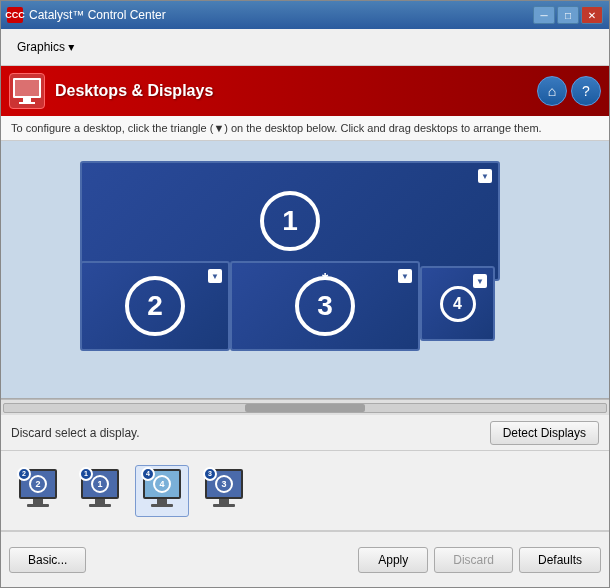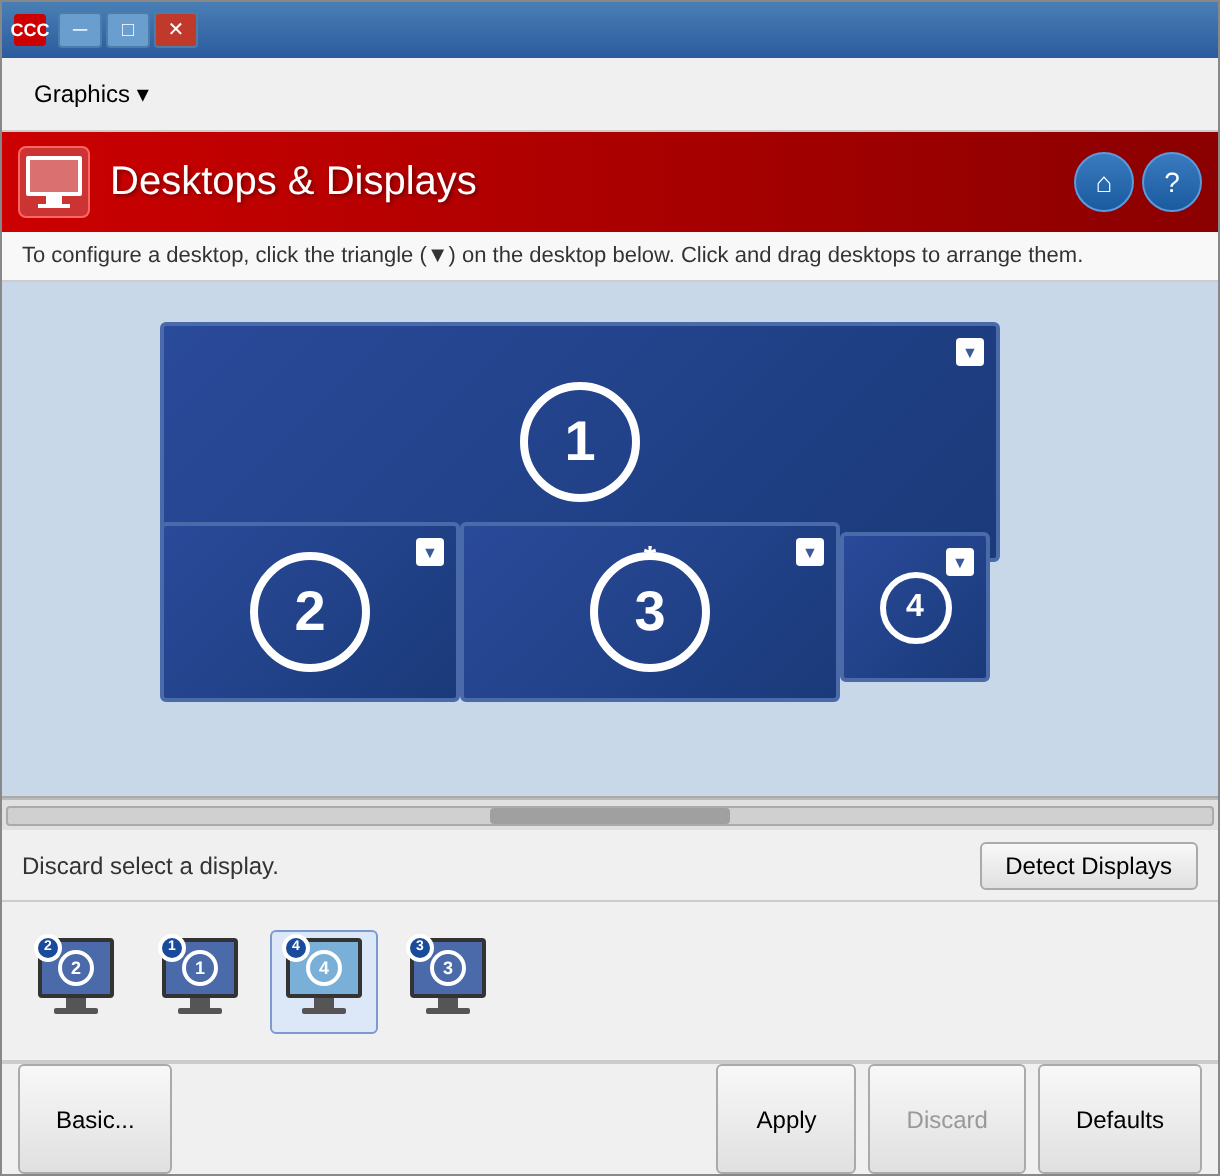--- a/index.html
+++ b/index.html
@@ -121,22 +121,22 @@
       width: 36px;
       height: 36px;
       background: #cc3333;
       border-radius: 4px;
       display: flex; align-items: center; justify-content: center;
       border: 1px solid #ff6666;
     }
 
     .header-title {
       color: white;
-      font-size: 20px;
-      font-weight: normal;
+      font-size: 16px;
+      font-weight: bold;
       flex: 1;
       text-shadow: 1px 1px 2px rgba(0,0,0,0.4);
     }
 
     .header-btns {
       display: flex;
       gap: 4px;
       align-items: center;
     }
 
@@ -428,20 +428,21 @@
       justify-content: center;
       color: white;
       font-size: 7px;
       font-weight: bold;
     }
 
     
     .bottom-bar {
       height: 56px;
       display: flex;
+      align-items: center;
       padding: 0 8px;
       background: #f0f0f0;
       border-top: 1px solid #ccc;
       gap: 6px;
       flex-shrink: 0;
     }
 
     .bottom-btn {
       padding: 5px 18px;
       font-size: 12px;
@@ -476,20 +477,21 @@
     .mh-stand { width: 8px; height: 4px; background: white; }
     .mh-base { width: 16px; height: 2px; background: white; }
   </style>
 </head>
 <body>
 
 <div class="window">
 
   <div class="title-bar">
     <div class="title-bar-icon">CCC</div>
+    <span class="title-text">Catalyst™ Control Center</span>
     <div class="title-controls">
       <div class="title-btn">─</div>
       <div class="title-btn">□</div>
       <div class="title-btn close">✕</div>
     </div>
   </div>
 
   <div class="menu-bar">
     <div class="menu-item">Graphics ▾</div>
     <div class="menu-options">

